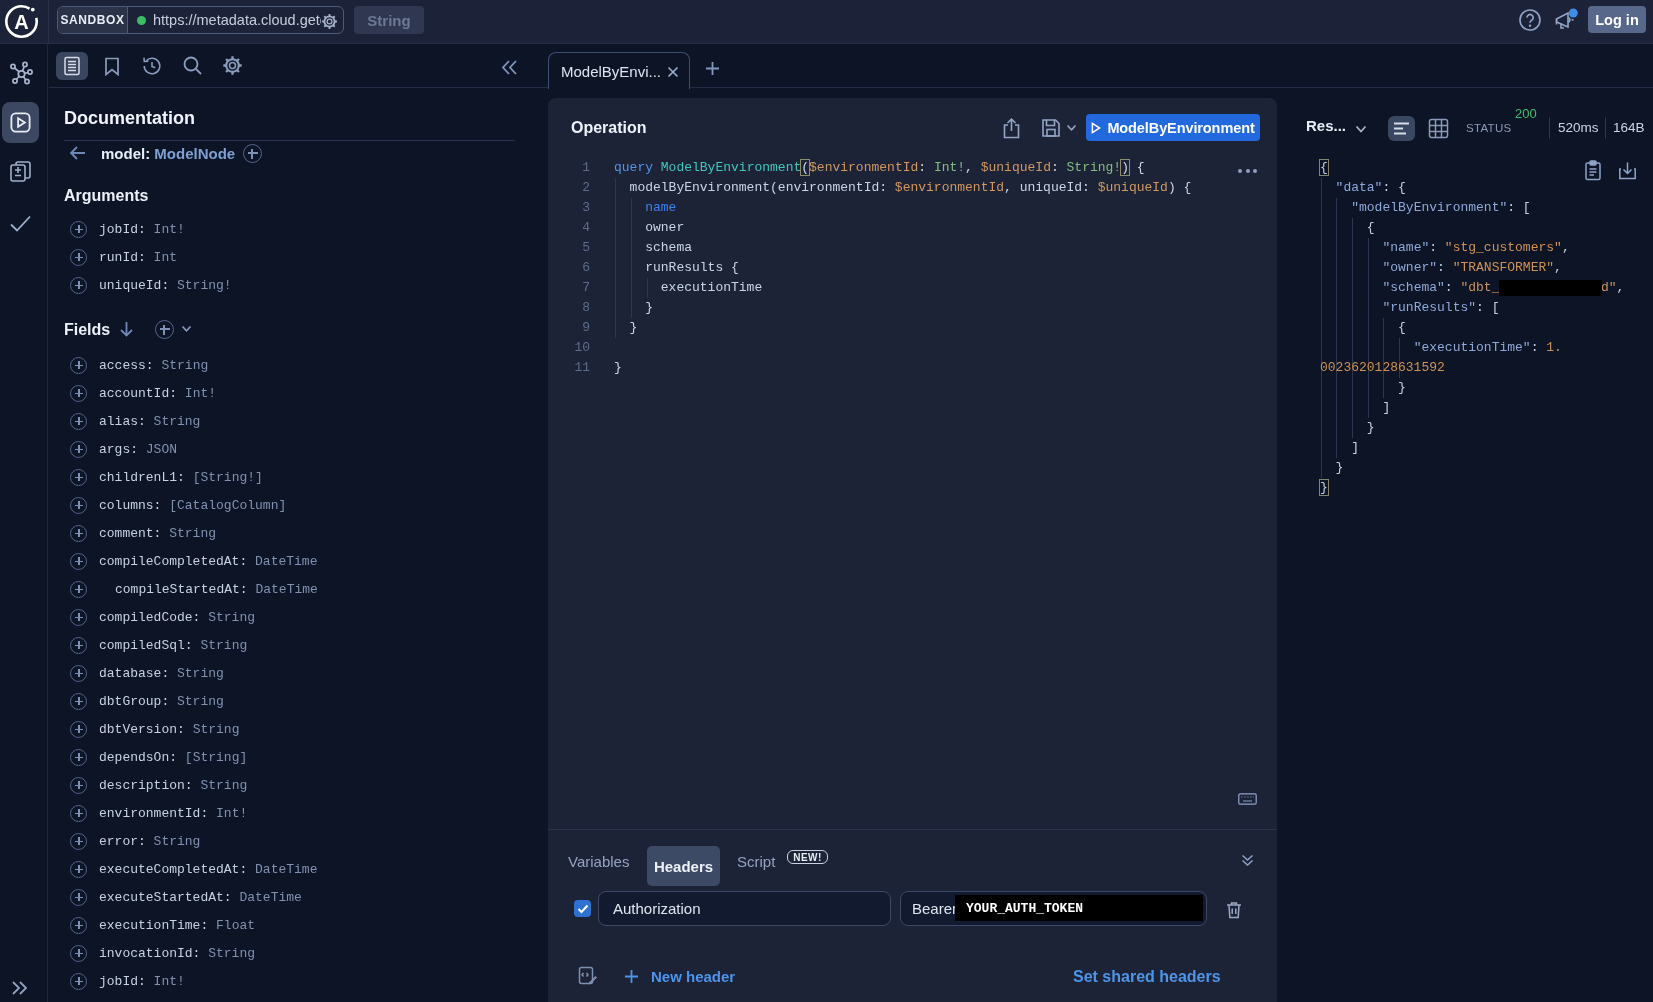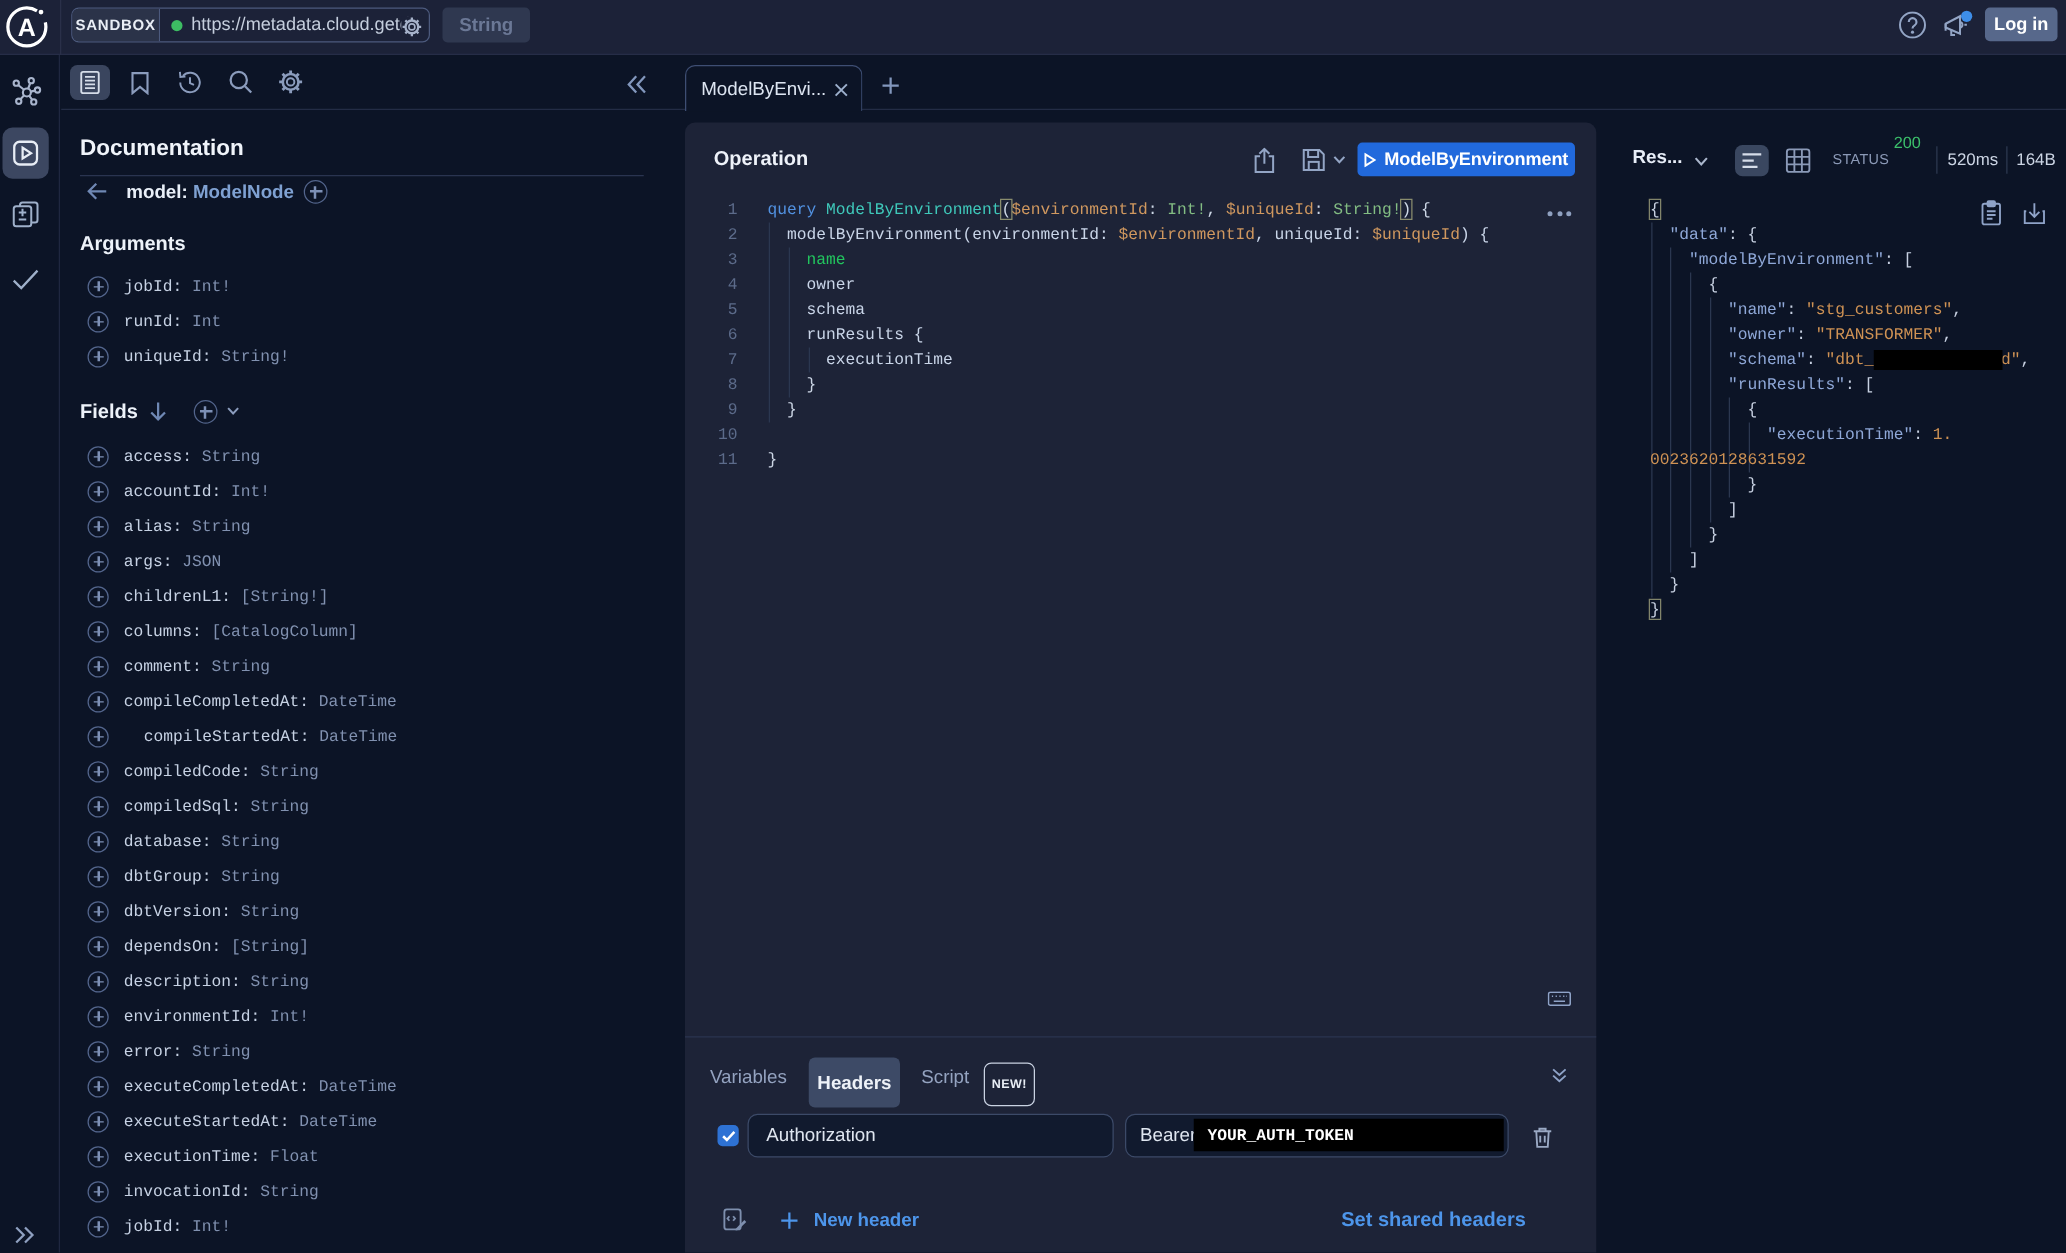--- a/index.html
+++ b/index.html
@@ -292,21 +292,21 @@
     </svg>
   <span style="font-size:14.5px;font-weight:bold;color:#ffffff;letter-spacing:-0.1px;">ModelByEnvironment</span>
 </div>
 
 <div id="code">
     <div class="ab mono" style="left:560px;top:158px;width:30px;text-align:right;color:#5c6b8a;">1</div>
     <div class="ab mono" style="left:614px;top:158px;"><span style="color:#5292e2">query </span><span style="color:#3fc8ba">ModelByEnvironment</span><span style="color:#cdd7e6;outline:1px solid #8a8d6e;">(</span><span style="color:#d0985f">$environmentId</span><span style="color:#cdd7e6">: </span><span style="color:#83bd83">Int!</span><span style="color:#cdd7e6">, </span><span style="color:#d0985f">$uniqueId</span><span style="color:#cdd7e6">: </span><span style="color:#83bd83">String!</span><span style="color:#cdd7e6;outline:1px solid #8a8d6e;">)</span><span style="color:#cdd7e6"> {</span></div>
     <div class="ab mono" style="left:560px;top:178px;width:30px;text-align:right;color:#5c6b8a;">2</div>
     <div class="ab mono" style="left:614px;top:178px;"><span style="color:#c9d5e8">  modelByEnvironment(environmentId: </span><span style="color:#d0985f">$environmentId</span><span style="color:#c9d5e8">, uniqueId: </span><span style="color:#d0985f">$uniqueId</span><span style="color:#c9d5e8">) {</span></div>
     <div class="ab mono" style="left:560px;top:198px;width:30px;text-align:right;color:#5c6b8a;">3</div>
-    <div class="ab mono" style="left:614px;top:198px;"><span style="color:#22c55e">    name</span></div>
+    <div class="ab mono" style="left:614px;top:198px;"><span style="color:#3b82f6">    name</span></div>
     <div class="ab mono" style="left:560px;top:218px;width:30px;text-align:right;color:#5c6b8a;">4</div>
     <div class="ab mono" style="left:614px;top:218px;"><span style="color:#c9d5e8">    owner</span></div>
     <div class="ab mono" style="left:560px;top:238px;width:30px;text-align:right;color:#5c6b8a;">5</div>
     <div class="ab mono" style="left:614px;top:238px;"><span style="color:#c9d5e8">    schema</span></div>
     <div class="ab mono" style="left:560px;top:258px;width:30px;text-align:right;color:#5c6b8a;">6</div>
     <div class="ab mono" style="left:614px;top:258px;"><span style="color:#c9d5e8">    runResults {</span></div>
     <div class="ab mono" style="left:560px;top:278px;width:30px;text-align:right;color:#5c6b8a;">7</div>
     <div class="ab mono" style="left:614px;top:278px;"><span style="color:#c9d5e8">      executionTime</span></div>
     <div class="ab mono" style="left:560px;top:298px;width:30px;text-align:right;color:#5c6b8a;">8</div>
     <div class="ab mono" style="left:614px;top:298px;"><span style="color:#cdd7e6">    }</span></div>
@@ -332,21 +332,21 @@
   <path d="M3.5 4 h1 M6.5 4 h1 M9.5 4 h1 M12.5 4 h1 M15 4 h0.5 M5 8 h9"></path>
 </svg>
 
 <div class="ab" style="left:548px;top:829px;width:729px;height:1px;background:#2a3450;"></div>
 
 <div class="ab" style="left:568px;top:853px;font-size:15px;color:#94a3c0;">Variables</div>
 <div class="ab" style="left:647px;top:846px;width:73px;height:40px;background:#3d4a66;border-radius:5px;display:flex;align-items:center;justify-content:center;">
   <span style="font-size:15px;font-weight:bold;color:#eef2f8;">Headers</span>
 </div>
 <div class="ab" style="left:737px;top:853px;font-size:15px;color:#94a3c0;">Script</div>
-<div class="ab" style="left:787px;top:850px;width:41px;height:35px;border:1px solid #c9d2e2;border-radius:6px;display:flex;align-items:center;justify-content:center;">
+<div class="ab" style="left:787px;top:850px;width:41px;height:14px;border:1px solid #c9d2e2;border-radius:6px;display:flex;align-items:center;justify-content:center;">
   <span style="font-size:10px;font-weight:bold;letter-spacing:.4px;color:#e8edf5;">NEW!</span>
 </div>
 <svg class="ab" style="left:1241px;top:854px" width="13" height="13" viewBox="0 0 13 13" fill="none" stroke="#8fa3c8" stroke-width="1.5">
   <path d="M1.5 1.5 L6.5 6 L11.5 1.5 M1.5 6.5 L6.5 11 L11.5 6.5"></path>
 </svg>
 
 <div class="ab" style="left:574px;top:900px;width:17px;height:17px;background:#2e72d4;border-radius:4px;">
   <svg style="position:absolute;left:3px;top:4px" width="12" height="10" viewBox="0 0 12 10" fill="none" stroke="#ffffff" stroke-width="2">
       <path d="M1.5 5 L4.5 8 L10.5 1.5"></path>
     </svg>

